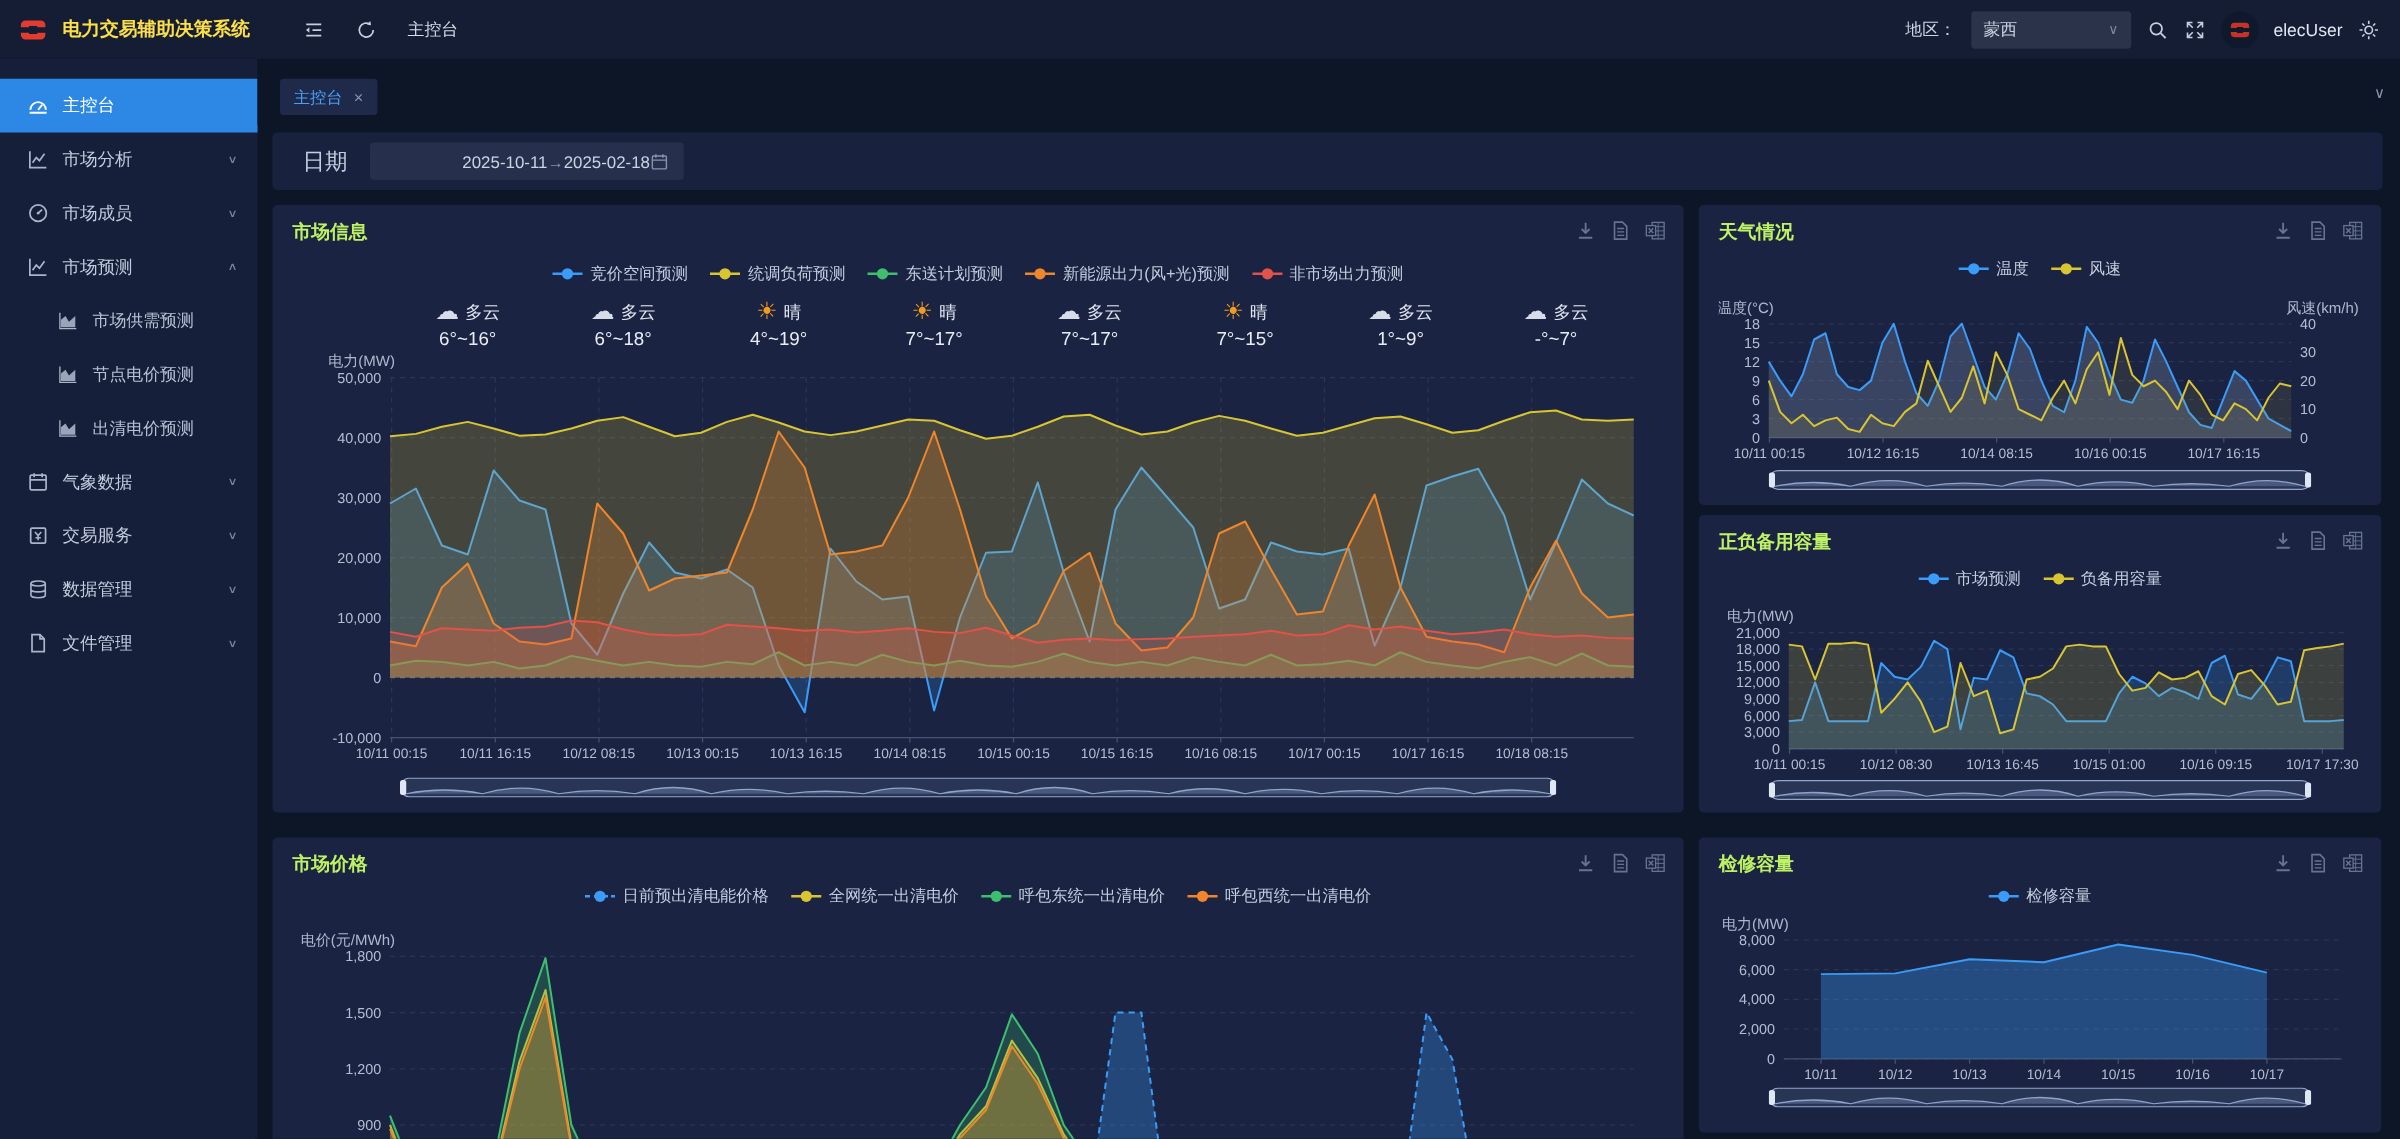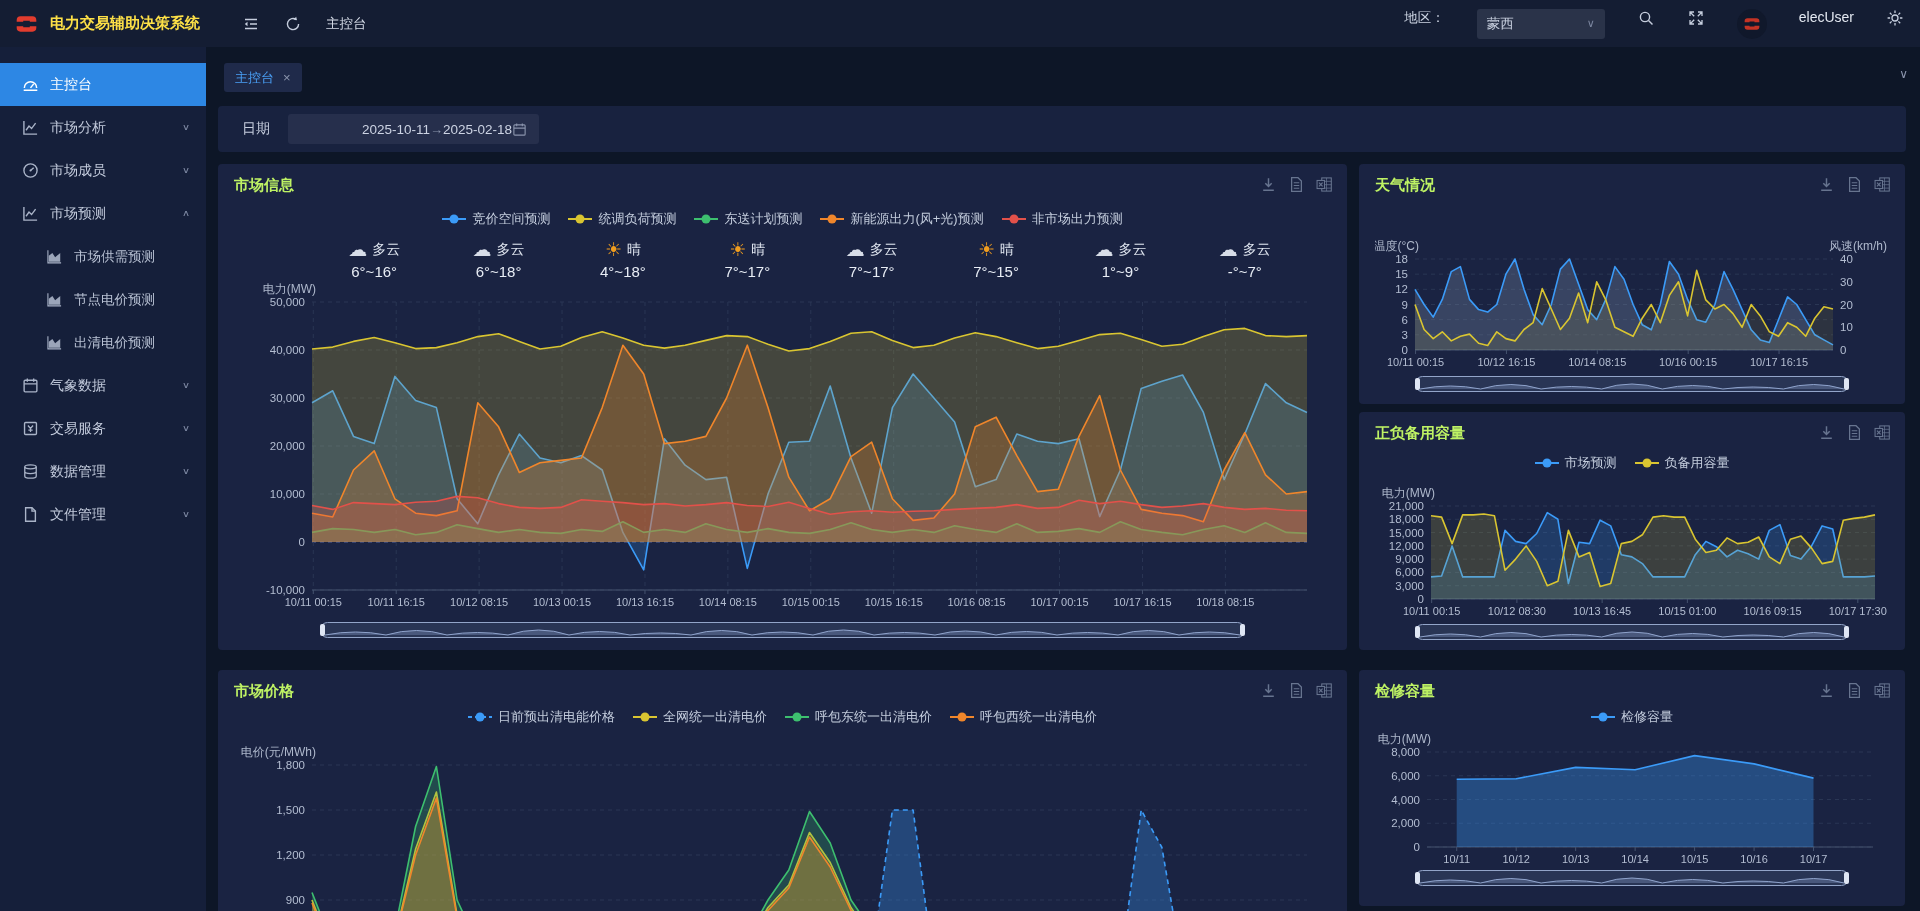--- a/index.html
+++ b/index.html
@@ -6,21 +6,21 @@
   html,body{width:1920px;height:911px;overflow:hidden}
   body{position:relative;background:#0d1627;font-family:"Liberation Sans","DejaVu Sans",sans-serif;color:#c6cede}
   svg{display:block}
   .icon-svg{width:100%;height:100%}
   
   .header{position:absolute;left:0;top:0;width:1920px;height:47px;background:#141d33;display:flex;align-items:center;z-index:9}
   .logo{width:27px;height:24px;margin:0 10px 0 13px;flex:none}
   .app-title{font-size:15px;font-weight:bold;color:#fde047;margin-right:42px;white-space:nowrap}
   .hicon{width:18px;height:18px;color:#c6cede;margin-right:24px;cursor:pointer;flex:none}
   .crumb{font-size:13.5px;color:#d6dce8;cursor:pointer}
-  .header-right{margin-left:auto;display:flex;gap:32px;padding-right:16px}
+  .header-right{margin-left:auto;display:flex;align-items:center;gap:12px;padding-right:16px}
   .region-label{font-size:13.5px;color:#cdd5e3}
   .region-select{width:128px;height:30px;background:#2a3349;border-radius:3px;display:flex;align-items:center;padding:0 10px;font-size:13.5px;color:#c9d1e0;cursor:pointer}
   .region-select .chev{margin-left:auto;color:#7c87a0;font-size:11px}
   .avatar{width:30px;height:30px;border-radius:50%;background:#10182b;display:flex;align-items:center;justify-content:center;overflow:hidden}
   .avatar svg{width:20px;height:18px}
   .username{font-size:14px;color:#e3e8f1}
   
   .sidebar{position:absolute;left:0;top:47px;width:206px;height:864px;background:#151f3a;padding-top:16px}
   .side-item{height:43px;display:flex;align-items:center;padding:0 16px 0 22px;font-size:14px;color:#c3cbdc;cursor:pointer;white-space:nowrap}
   .side-item.child{padding-left:46px;font-size:13.5px;color:#b9c2d4}
@@ -28,21 +28,21 @@
   .sicon{width:17px;height:17px;margin-right:11px;color:#aab4c8;flex:none}
   .side-item.active .sicon{color:#fff}
   .schev{margin-left:auto;color:#7e89a3;font-size:11px;transform:scaleY(.8)}
   
   .tabstrip{position:absolute;left:206px;top:47px;width:1714px;height:53px;background:#0d1627}
   .tab{position:absolute;left:18px;top:16px;height:29px;background:#1f2a4a;border-radius:3px;display:flex;align-items:center;padding:0 11px;font-size:13px;color:#4aa0f7;cursor:pointer}
   .tab-close{color:#8b95ad;margin-left:9px;font-size:13px;cursor:pointer}
   .tab-more{position:absolute;right:12px;top:20px;color:#8b95ad;font-size:12px;cursor:pointer}
   
   .datebar{position:absolute;left:218px;top:106px;width:1688px;height:46px;background:#18223f;border-radius:4px;display:flex;align-items:center;padding-left:24px}
-  .date-label{font-size:14px;color:#c6cede;margin-right:18px}
+  .date-label{font-size:18px;color:#c6cede;margin-right:18px}
   .date-box{width:251px;height:30px;background:#262f4c;border-radius:3px;display:flex;align-items:center;justify-content:flex-end;padding:0 12px;font-size:13.5px;color:#ccd3e3;cursor:pointer}
   .date-arrow{color:#8a94ac;font-size:13px}
   .cal-icon{width:15px;height:15px;color:#8a94ac}
   
   .panel{position:absolute;background:#1a2342;border-radius:4px;overflow:hidden}
   .panel-title{position:absolute;left:16px;top:12px;font-size:15px;font-weight:bold;color:#bef264}
   .toolbar{position:absolute;right:14px;top:12px;display:flex;gap:11px}
   .tb-icon{width:17px;height:17px;color:#67748f;cursor:pointer}
   .legend{position:absolute;left:0;right:0;display:flex;justify-content:center;align-items:center;gap:18px;font-size:13px;color:#c4cddd}
   .lg-item{display:flex;align-items:center;gap:6px;cursor:pointer}
@@ -319,21 +319,21 @@
           <span class="wx-ico cloudy">☁</span>
           <span>多云</span>
         </div>
         <div class="wx-range">6°~18°</div>
       </div>
       <div class="wx">
         <div class="wx-top">
           <span class="wx-ico sunny">☀</span>
           <span>晴</span>
         </div>
-        <div class="wx-range">4°~18°</div>
+        <div class="wx-range">4°~19°</div>
       </div>
       <div class="wx">
         <div class="wx-top">
           <span class="wx-ico sunny">☀</span>
           <span>晴</span>
         </div>
         <div class="wx-range">7°~17°</div>
       </div>
       <div class="wx">
         <div class="wx-top">
@@ -455,20 +455,34 @@
       </span>
       <span class="tb-icon">
         <svg class="icon-svg" viewBox="0 0 16 16">
           <rect x="5.4" y="1.8" width="9" height="12.4" fill="none" stroke="currentColor" stroke-width="1"></rect>
           <path d="M5.4 5h9M5.4 8.2h9M5.4 11.4h9M9.9 1.8v12.4" stroke="currentColor" stroke-width=".7"></path>
           <rect x="1" y="4.2" width="7" height="7.6" fill="#1a2342" stroke="currentColor" stroke-width="1"></rect>
           <path d="M2.8 6.2l3.4 3.6M6.2 6.2 2.8 9.8" stroke="currentColor" stroke-width="1.1"></path>
         </svg>
       </span>
     </div>
+  <div class="legend" style="top:42px">
+      <span class="lg-item">
+        <span class="lmark" style="color:#3b9bf8">
+          <i></i>
+        </span>
+        <span class="lg-label">温度</span>
+      </span>
+      <span class="lg-item">
+        <span class="lmark" style="color:#d9c531">
+          <i></i>
+        </span>
+        <span class="lg-label">风速</span>
+      </span>
+    </div>
   <svg class="chart" style="left:16px;top:64px" width="514" height="144">
       <line x1="40" y1="31" x2="458" y2="31" stroke="#2a3654" stroke-dasharray="4 4" stroke-width="1"></line>
       <text x="33" y="35" fill="#b4bed2" font-size="11.5" text-anchor="end" font-family="Liberation Sans, DejaVu Sans, sans-serif">18</text>
       <line x1="40" y1="46.16666666666666" x2="458" y2="46.16666666666666" stroke="#2a3654" stroke-dasharray="4 4" stroke-width="1"></line>
       <text x="33" y="50.16666666666666" fill="#b4bed2" font-size="11.5" text-anchor="end" font-family="Liberation Sans, DejaVu Sans, sans-serif">15</text>
       <line x1="40" y1="61.333333333333336" x2="458" y2="61.333333333333336" stroke="#2a3654" stroke-dasharray="4 4" stroke-width="1"></line>
       <text x="33" y="65.33333333333334" fill="#b4bed2" font-size="11.5" text-anchor="end" font-family="Liberation Sans, DejaVu Sans, sans-serif">12</text>
       <line x1="40" y1="76.5" x2="458" y2="76.5" stroke="#2a3654" stroke-dasharray="4 4" stroke-width="1"></line>
       <text x="33" y="80.5" fill="#b4bed2" font-size="11.5" text-anchor="end" font-family="Liberation Sans, DejaVu Sans, sans-serif">9</text>
       <line x1="40" y1="91.66666666666667" x2="458" y2="91.66666666666667" stroke="#2a3654" stroke-dasharray="4 4" stroke-width="1"></line>

